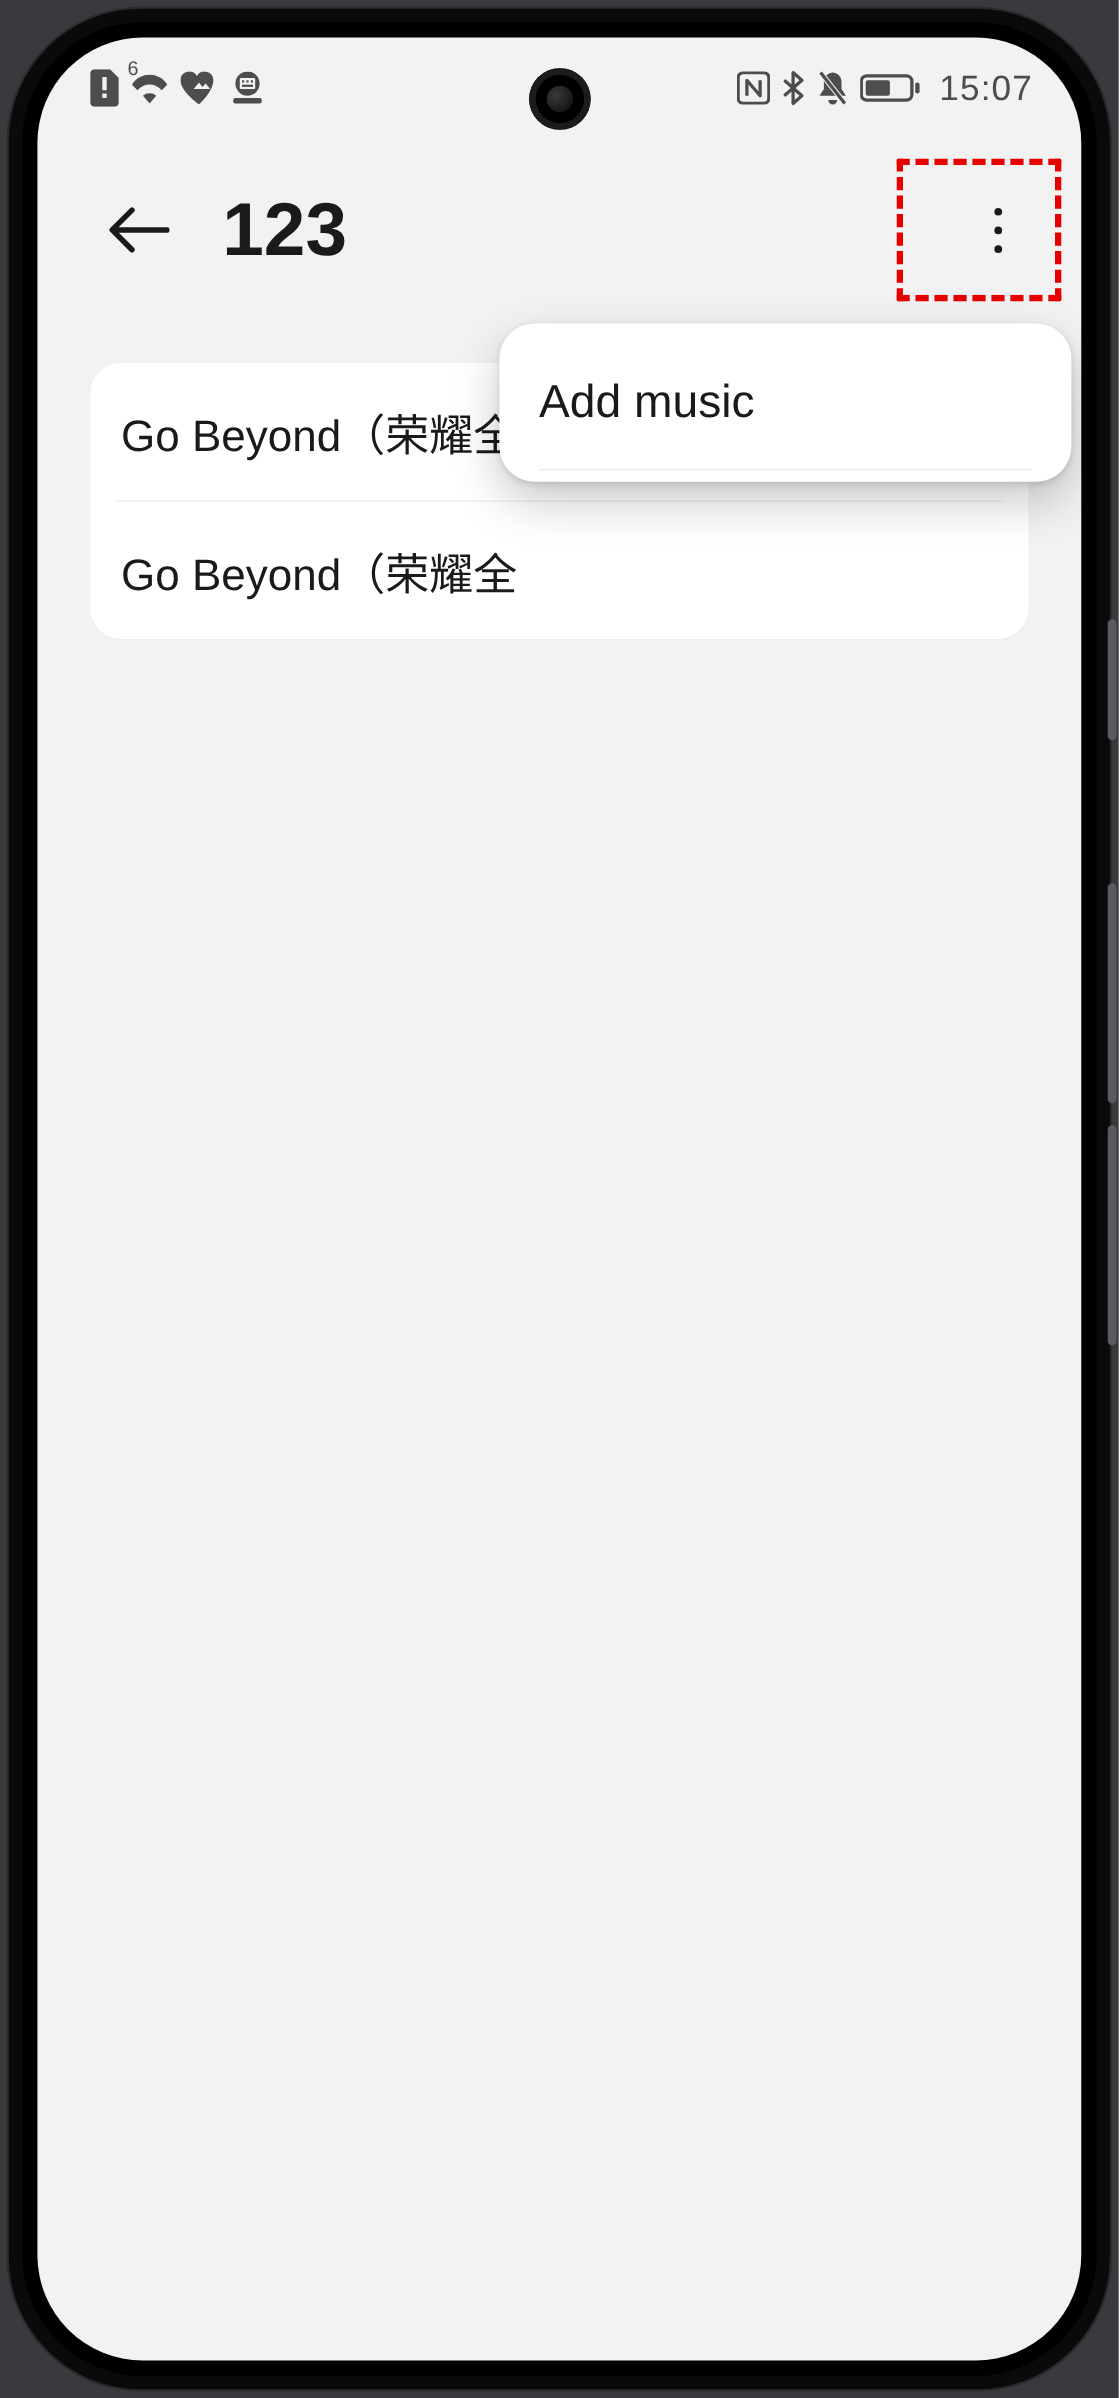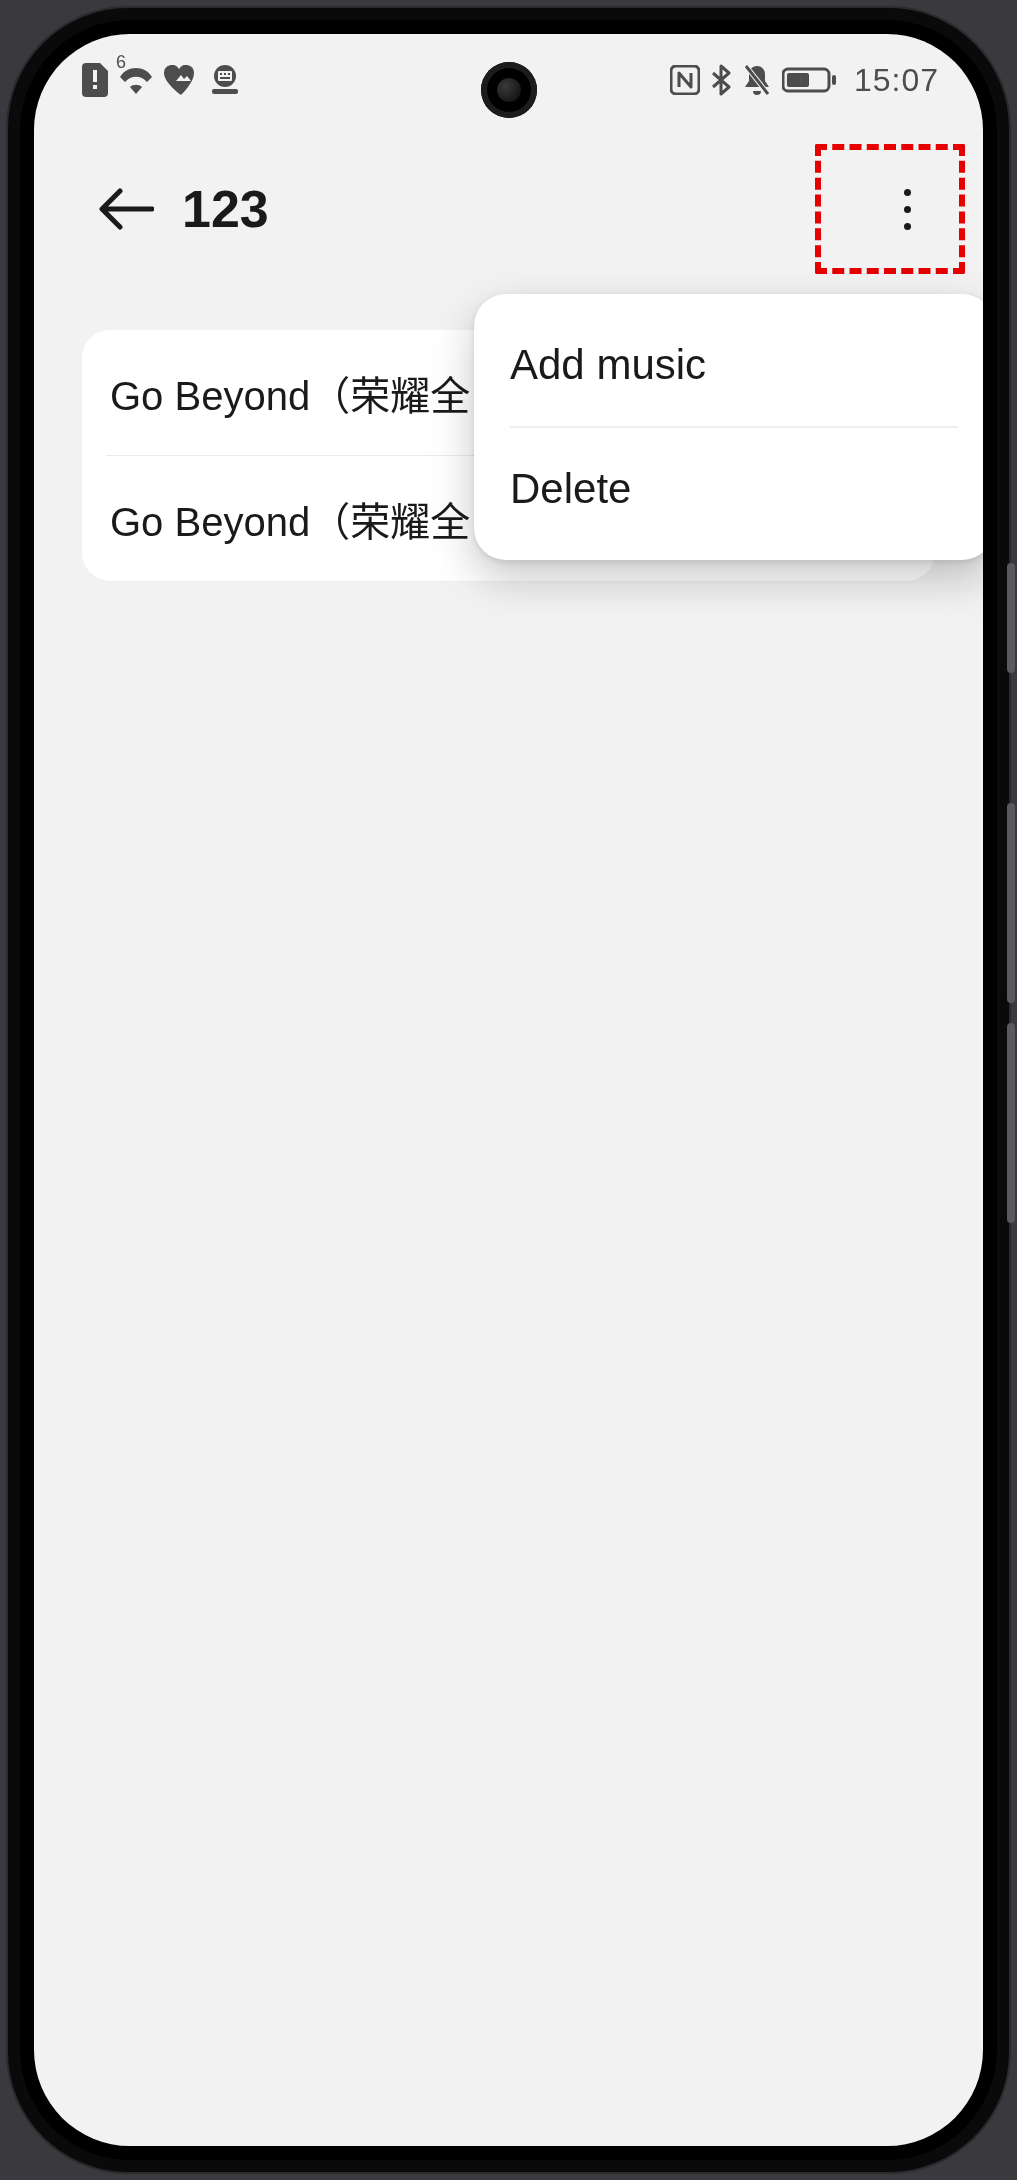--- a/index.html
+++ b/index.html
@@ -81,24 +81,24 @@
     display: flex;
     align-items: center;
     padding: 0 32px;
   }
   .back-btn {
     width: 80px; height: 80px;
     display:flex; align-items:center; justify-content:center;
     margin-left: 20px;
   }
   .title {
-    font-size: 52px;
+    font-size: 68px;
     font-weight: 700;
     color: #1a1a1a;
-    margin-left: 16px;
+    margin-left: 36px;
   }
   .more-btn {
     position: absolute;
     right: 52px; top: 50%; transform: translateY(-50%);
     width: 48px; height: 64px;
     display:flex; align-items:center; justify-content:center;
   }
   .more-dots { display:flex; flex-direction:column; gap:10px; align-items:center;}
   .more-dots span{ width:7px; height:7px; background:#1a1a1a; border-radius:50%; }
 
@@ -128,21 +128,21 @@
     color: #1a1a1a;
     white-space: nowrap;
     overflow: hidden;
   }
   .divider { height:1px; background:#eaeaea; margin: 0 -4px; }
 
   
   .menu {
     position: absolute;
     top: 260px;
-    left: 440px;
+    left: 420px;
     width: 520px;
     background: #fff;
     border-radius: 32px;
     padding: 10px 36px 10px 36px;
     box-shadow: 0 18px 44px rgba(0,0,0,0.22), 0 2px 6px rgba(0,0,0,0.10);
   }
   .menu-item {
     height: 122px;
     display:flex; align-items:center;
     font-size: 42px;
@@ -251,18 +251,17 @@
         <div class="divider"></div>
         <div class="row">
             <span>Go Beyond（荣耀全</span>
           </div>
       </div>
 
       <div class="menu">
         <div class="menu-item">Add music</div>
         <div class="menu-div"></div>
         <div class="menu-div"></div>
-        <div class="menu-item">Delete</div>
       </div>
 
     </div>
   </div>
 </div>
 
 </body></html>

